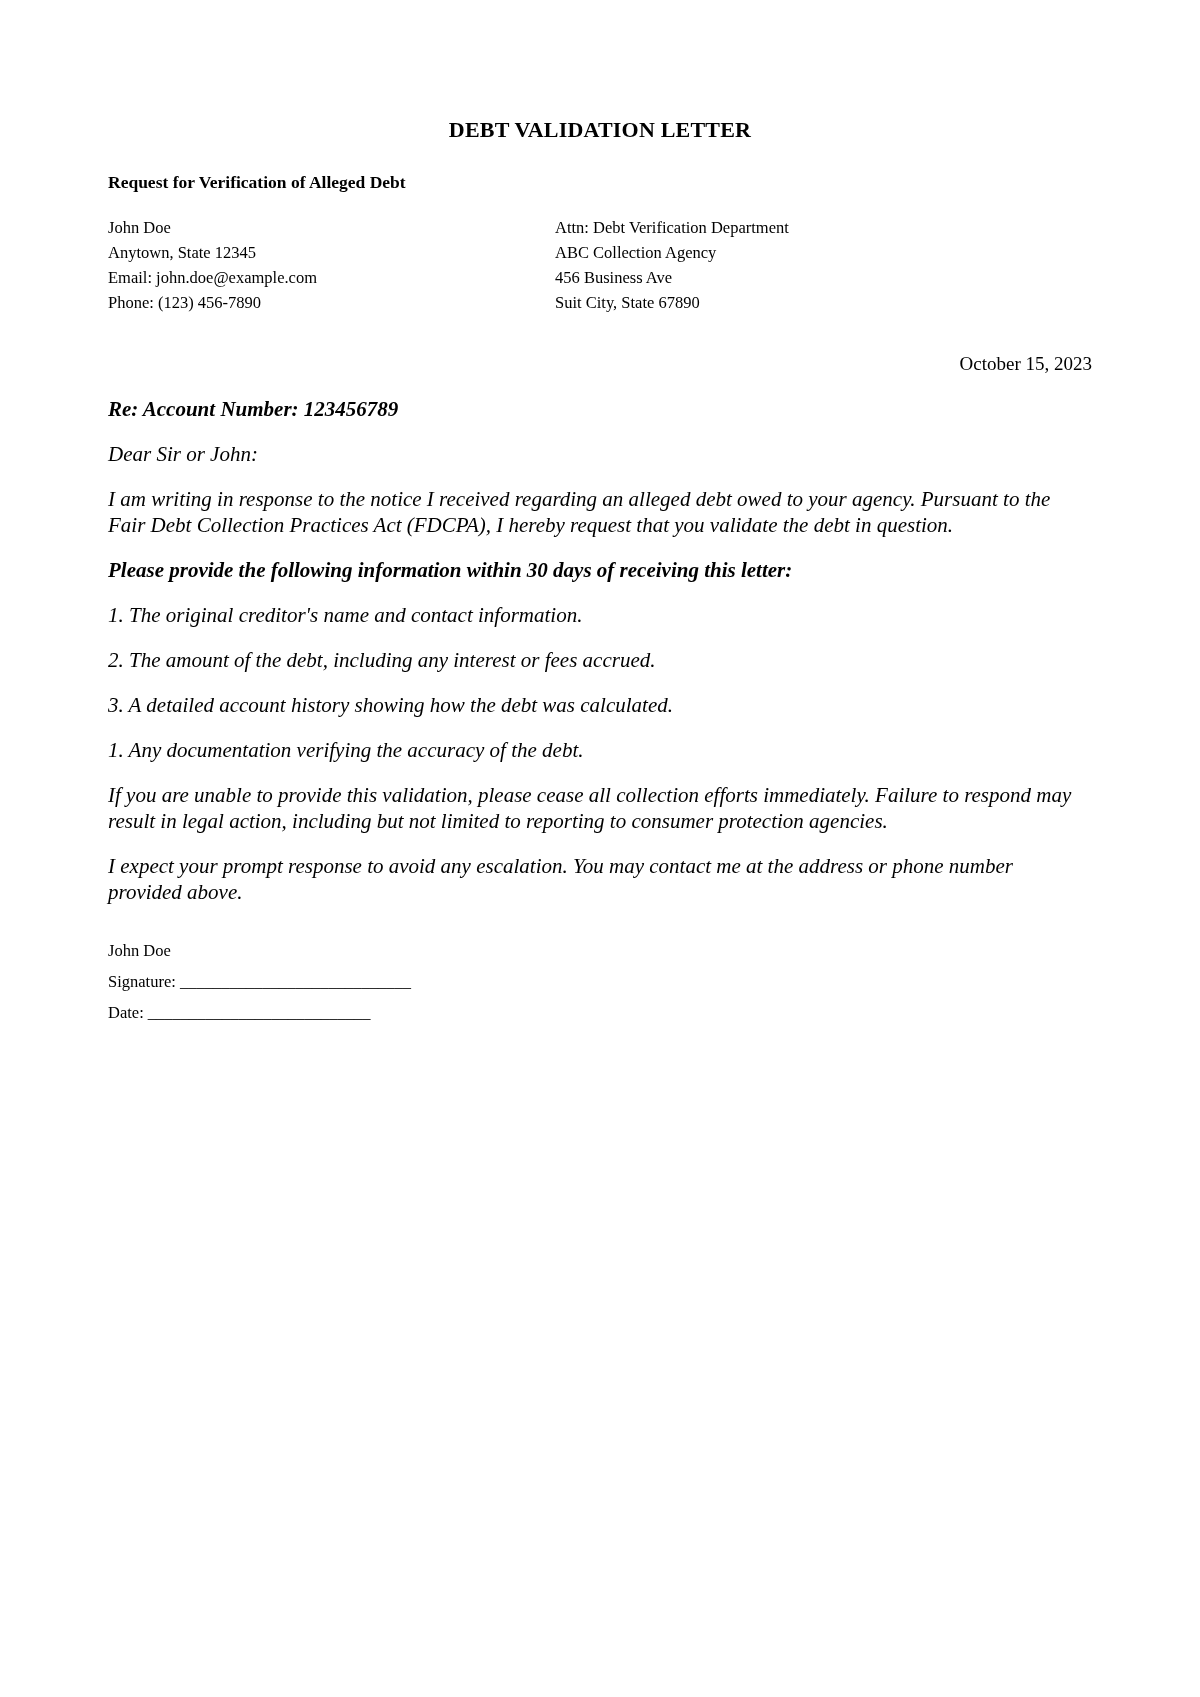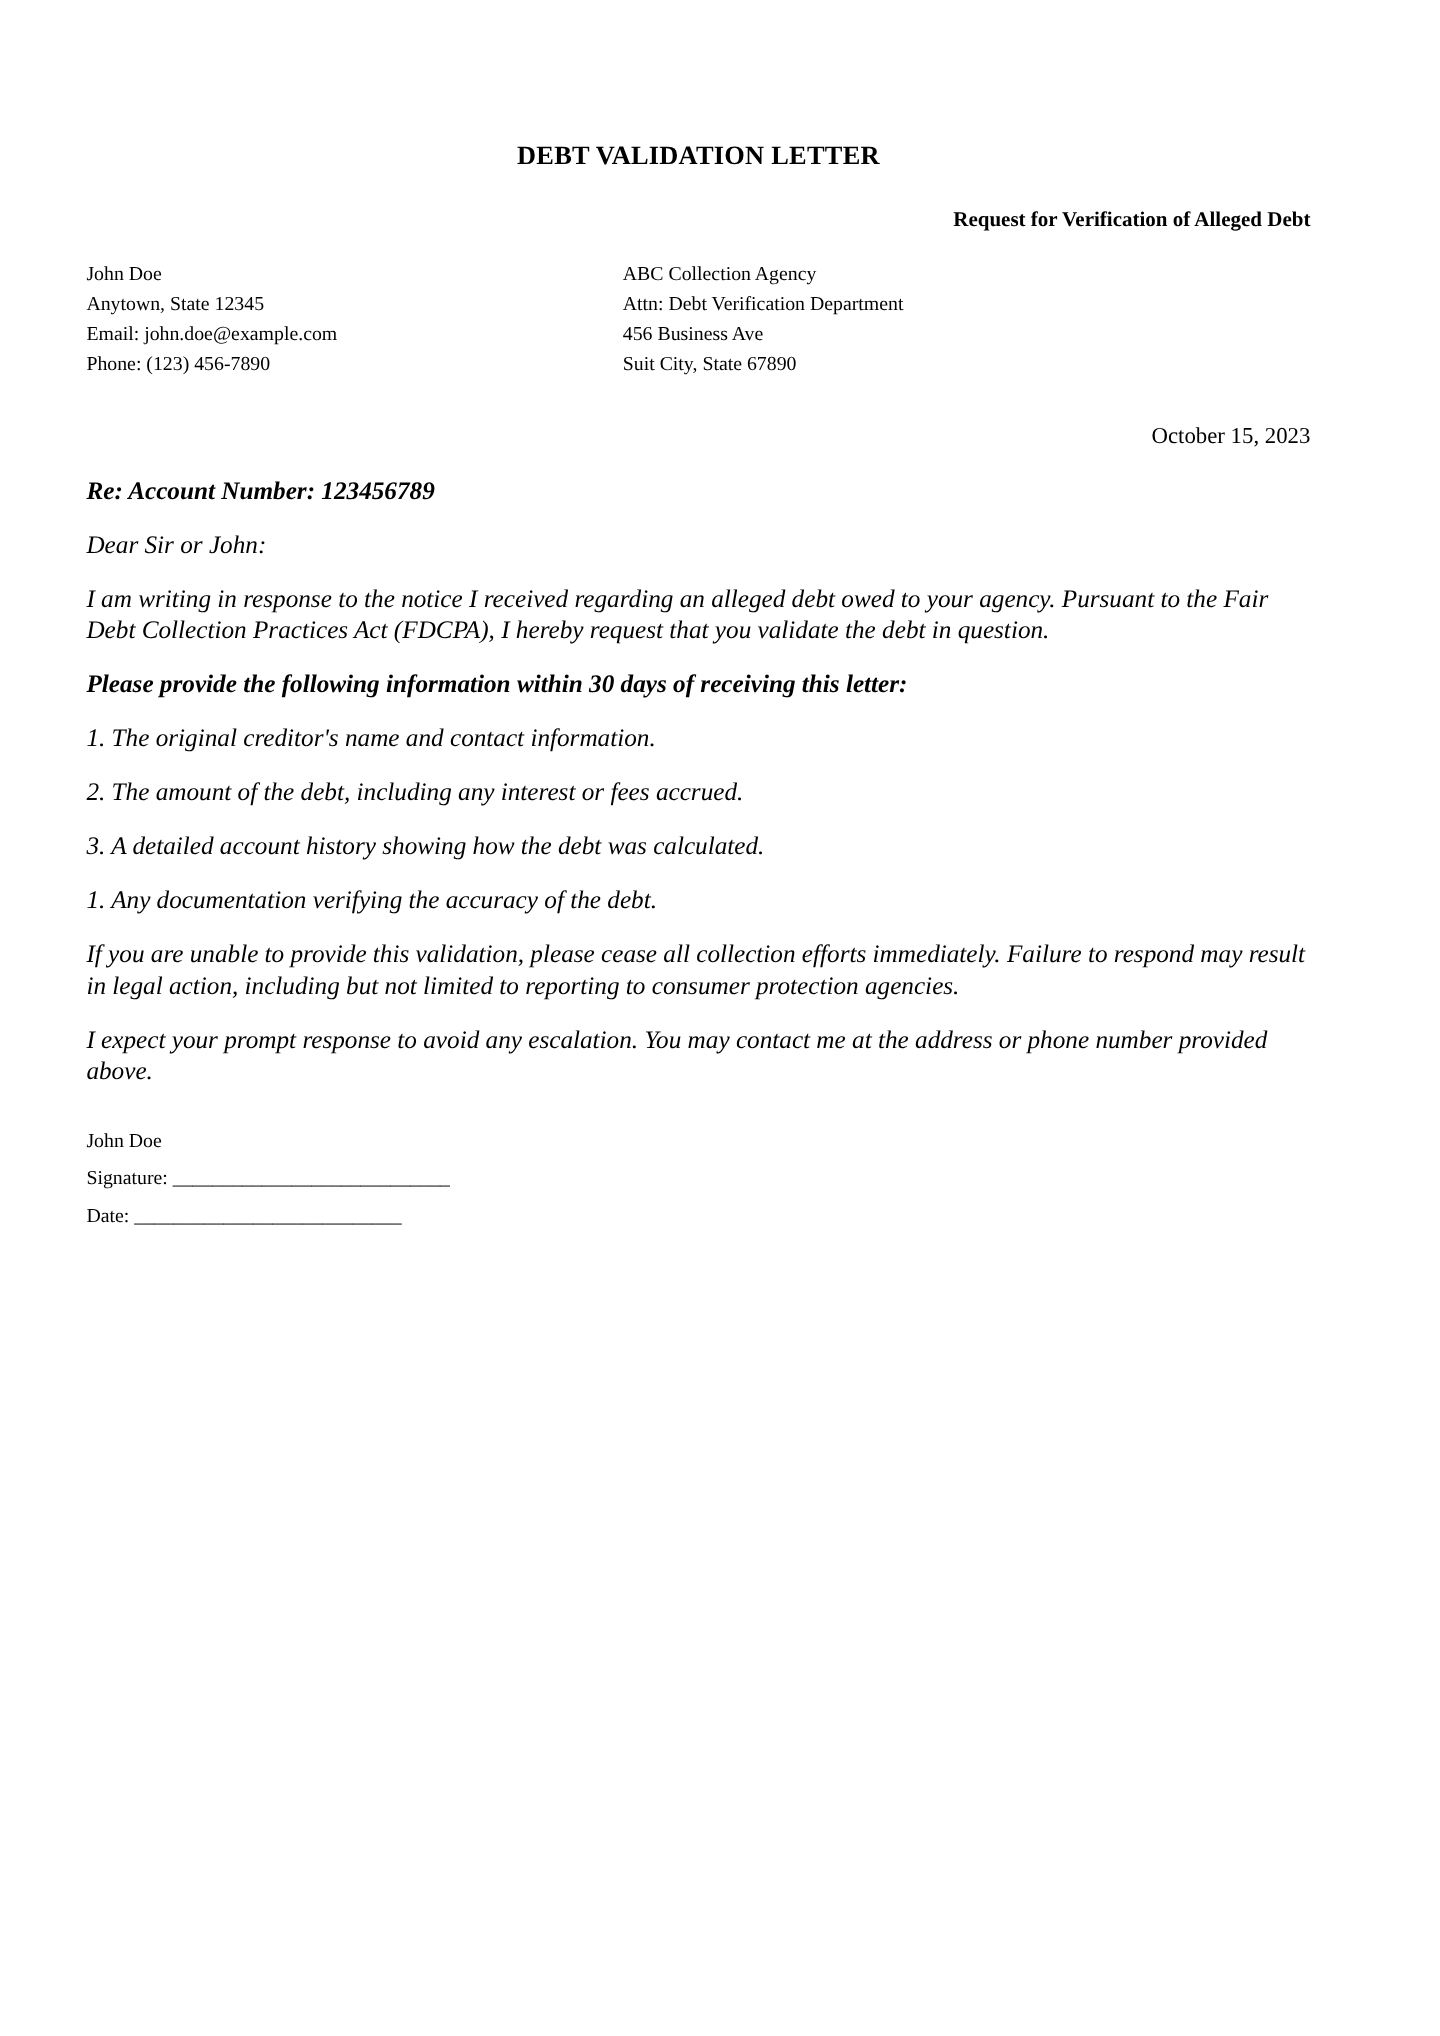--- a/index.html
+++ b/index.html
@@ -11,37 +11,37 @@
     width: 1200px;
     height: 1697px;
     font-family: "Liberation Serif", "DejaVu Serif", serif;
     color: #000000;
     -webkit-font-smoothing: antialiased;
   }
   .page {
     box-sizing: border-box;
     width: 1200px;
     height: 1697px;
-    padding: 118px 108px 0 72px;
+    padding: 118px 108px 0 108px;
     background: #ffffff;
     overflow: hidden;
   }
   .title {
     font-size: 22px;
     line-height: 24px;
     font-weight: bold;
     text-align: center;
     margin: 0;
     letter-spacing: 0.2px;
   }
   .subtitle {
     font-size: 17.5px;
     line-height: 19px;
     font-weight: bold;
-    text-align: right;
+    text-align: left;
     margin: 31px 0 0 0;
   }
   .addresses {
     display: flex;
     margin-top: 23px;
     font-size: 16.5px;
     line-height: 25px;
   }
   .addr-left { width: 447px; flex: 0 0 auto; }
   .addr-right { flex: 1 1 auto; }
@@ -76,22 +76,22 @@
   <h2 class="subtitle">Request for Verification of Alleged Debt</h2>
 
   <div class="addresses">
     <div class="addr-left">
       <div class="addr-line">John Doe</div>
       <div class="addr-line">Anytown, State 12345</div>
       <div class="addr-line">Email: john.doe@example.com</div>
       <div class="addr-line">Phone: (123) 456-7890</div>
     </div>
     <div class="addr-right">
+      <div class="addr-line">Attn: Debt Verification Department</div>
       <div class="addr-line">ABC Collection Agency</div>
-      <div class="addr-line">Attn: Debt Verification Department</div>
       <div class="addr-line">456 Business Ave</div>
       <div class="addr-line">Suit City, State 67890</div>
     </div>
   </div>
 
   <p class="date-line">October 15, 2023</p>
 
   <p class="para bold">Re: Account Number: 123456789</p>
 
   <p class="para">Dear Sir or John:</p>

